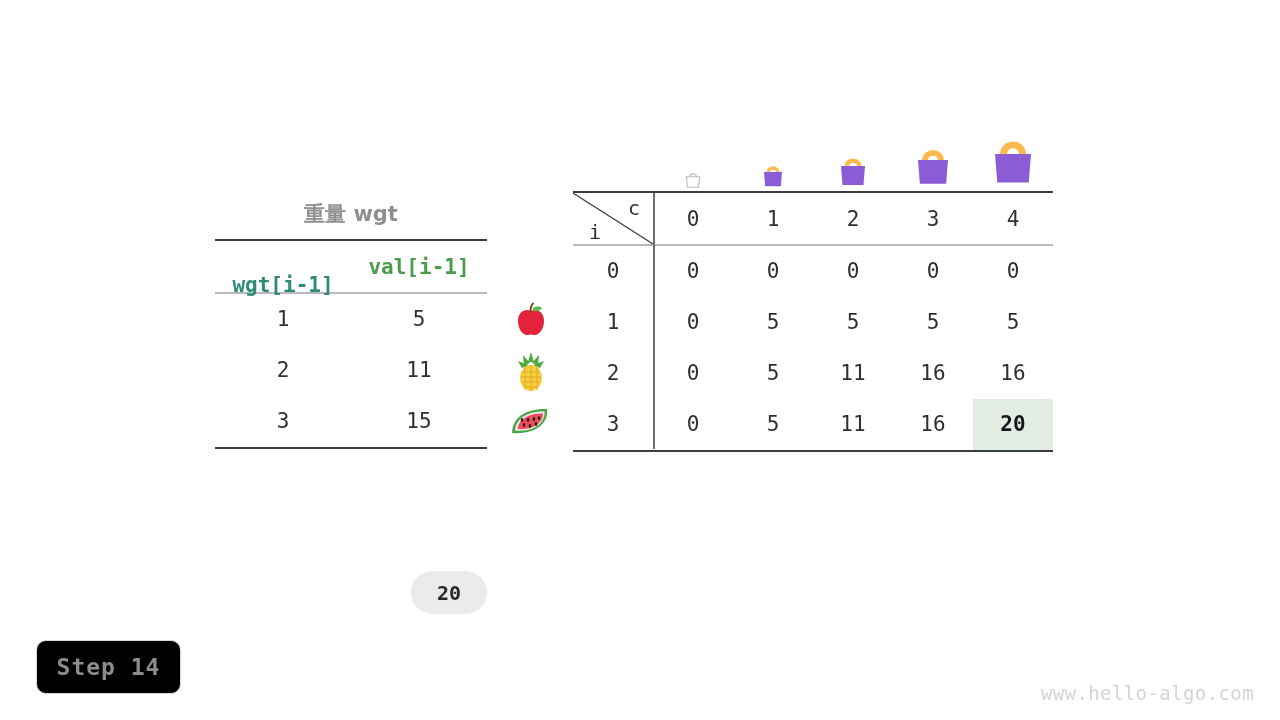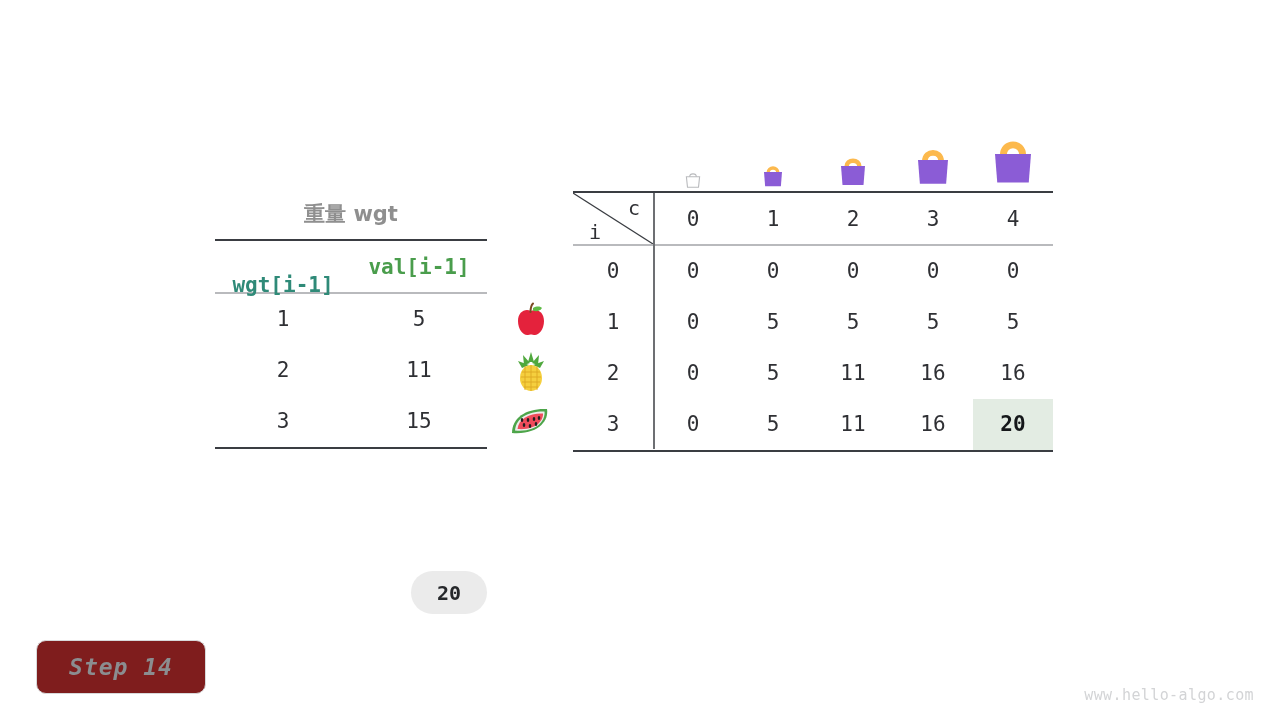--- a/index.html
+++ b/index.html
@@ -200,42 +200,41 @@
     font-weight: bold;
     font-size: 20px;
     color: #26282b;
   }
 
   
   #step-badge {
     position: absolute;
     left: 36px;
     top: 640px;
-    width: 170px;
+    width: 145px;
     height: 54px;
     border: 1.5px solid #d8d9da;
     border-radius: 10px;
-    background: #7f1d1d;
+    background: #000000;
     display: flex;
     align-items: center;
     justify-content: center;
     font-size: 23px;
     font-weight: bold;
     letter-spacing: 1px;
     color: #8b8d90;
     box-sizing: border-box;
-    font-style: italic;
   }
 
   
   #watermark {
     position: absolute;
     right: 26px;
     bottom: 16px;
-    font-size: 15px;
+    font-size: 19px;
     color: #d3d4d6;
     letter-spacing: 0.4px;
   }
 </style>
 </head>
 <body>
 
 <div id="items-table">
 
   <div class="it-row it-head">

